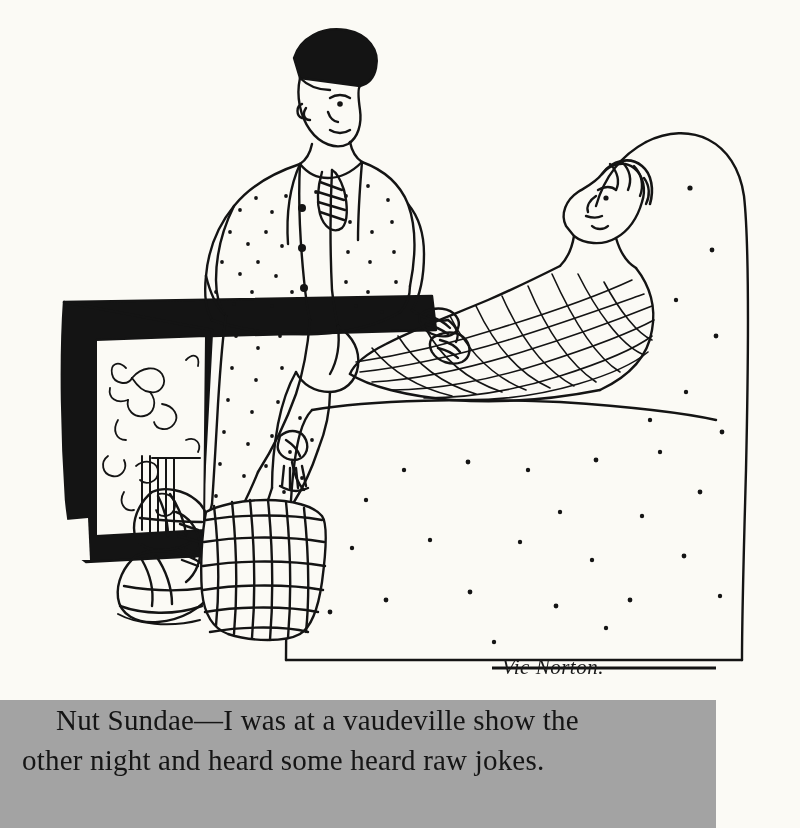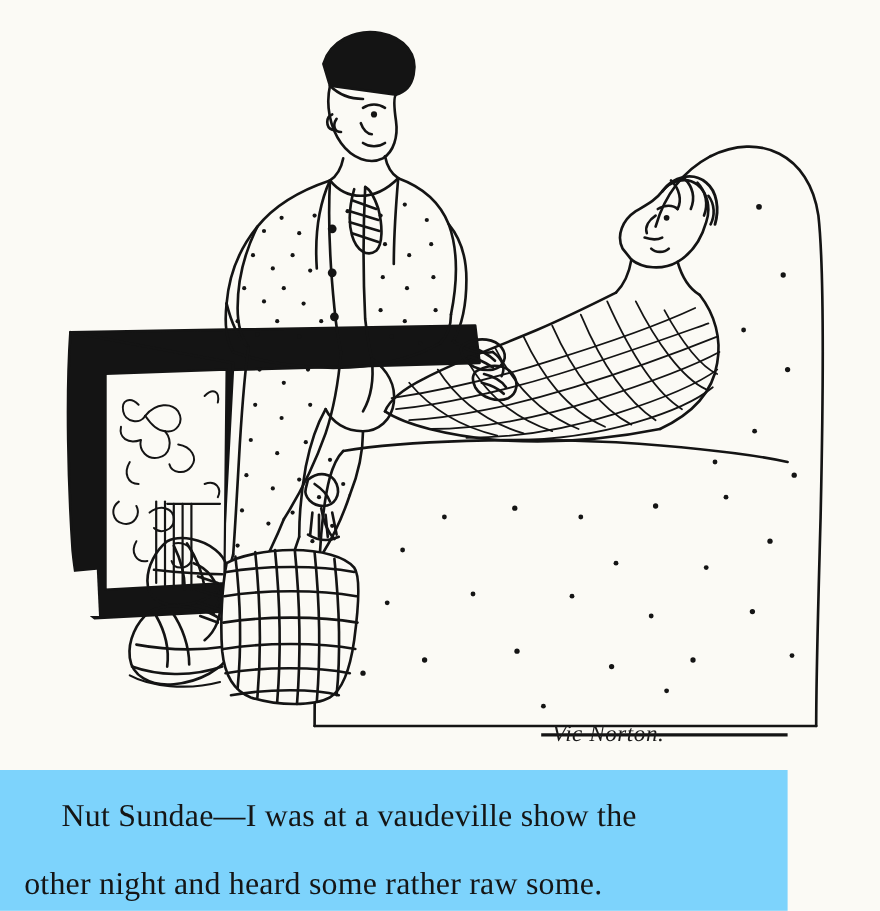--- a/index.html
+++ b/index.html
@@ -11,21 +11,21 @@
     width: 800px;
     height: 828px;
     font-family: "Liberation Serif", serif;
     background: #fbfaf5;
     overflow: hidden;
   }
   #page {
     position: relative;
     width: 716px;
     height: 828px;
-    background: #7dd3fc;
+    background: #a3a3a3;
   }
   #cartoon-area {
     position: relative;
     width: 800px;
     height: 700px;
     overflow: hidden;
   }
   #cartoon-svg {
     display: block;
     position: absolute;
@@ -40,21 +40,20 @@
     padding: 0 22px;
     box-sizing: border-box;
     font-family: "Liberation Serif", serif;
     font-size: 29px;
     line-height: 40px;
     color: #151515;
     letter-spacing: 0.2px;
   }
   .cap-line {
     white-space: nowrap;
-    margin-top: 22px;
   }
   .cap-line.indent {
     text-indent: 34px;
   }
   .signature {
     position: absolute;
     left: 502px;
     top: 655px;
     font-family: "Liberation Serif", serif;
     font-style: italic;
@@ -411,16 +410,16 @@
       </g>
 
       <line x1="492" y1="668" x2="716" y2="668" stroke="#141414" stroke-width="3"></line>
     </svg>
 
     <div class="signature">Vic Norton.</div>
   </div>
 
   <div id="caption">
     <div class="cap-line indent">Nut Sundae—I was at a vaudeville show the</div>
-    <div class="cap-line">other night and heard some rather raw some.</div>
+    <div class="cap-line">other night and heard some heard raw jokes.</div>
   </div>
 
 </div>
 
 </body></html>

